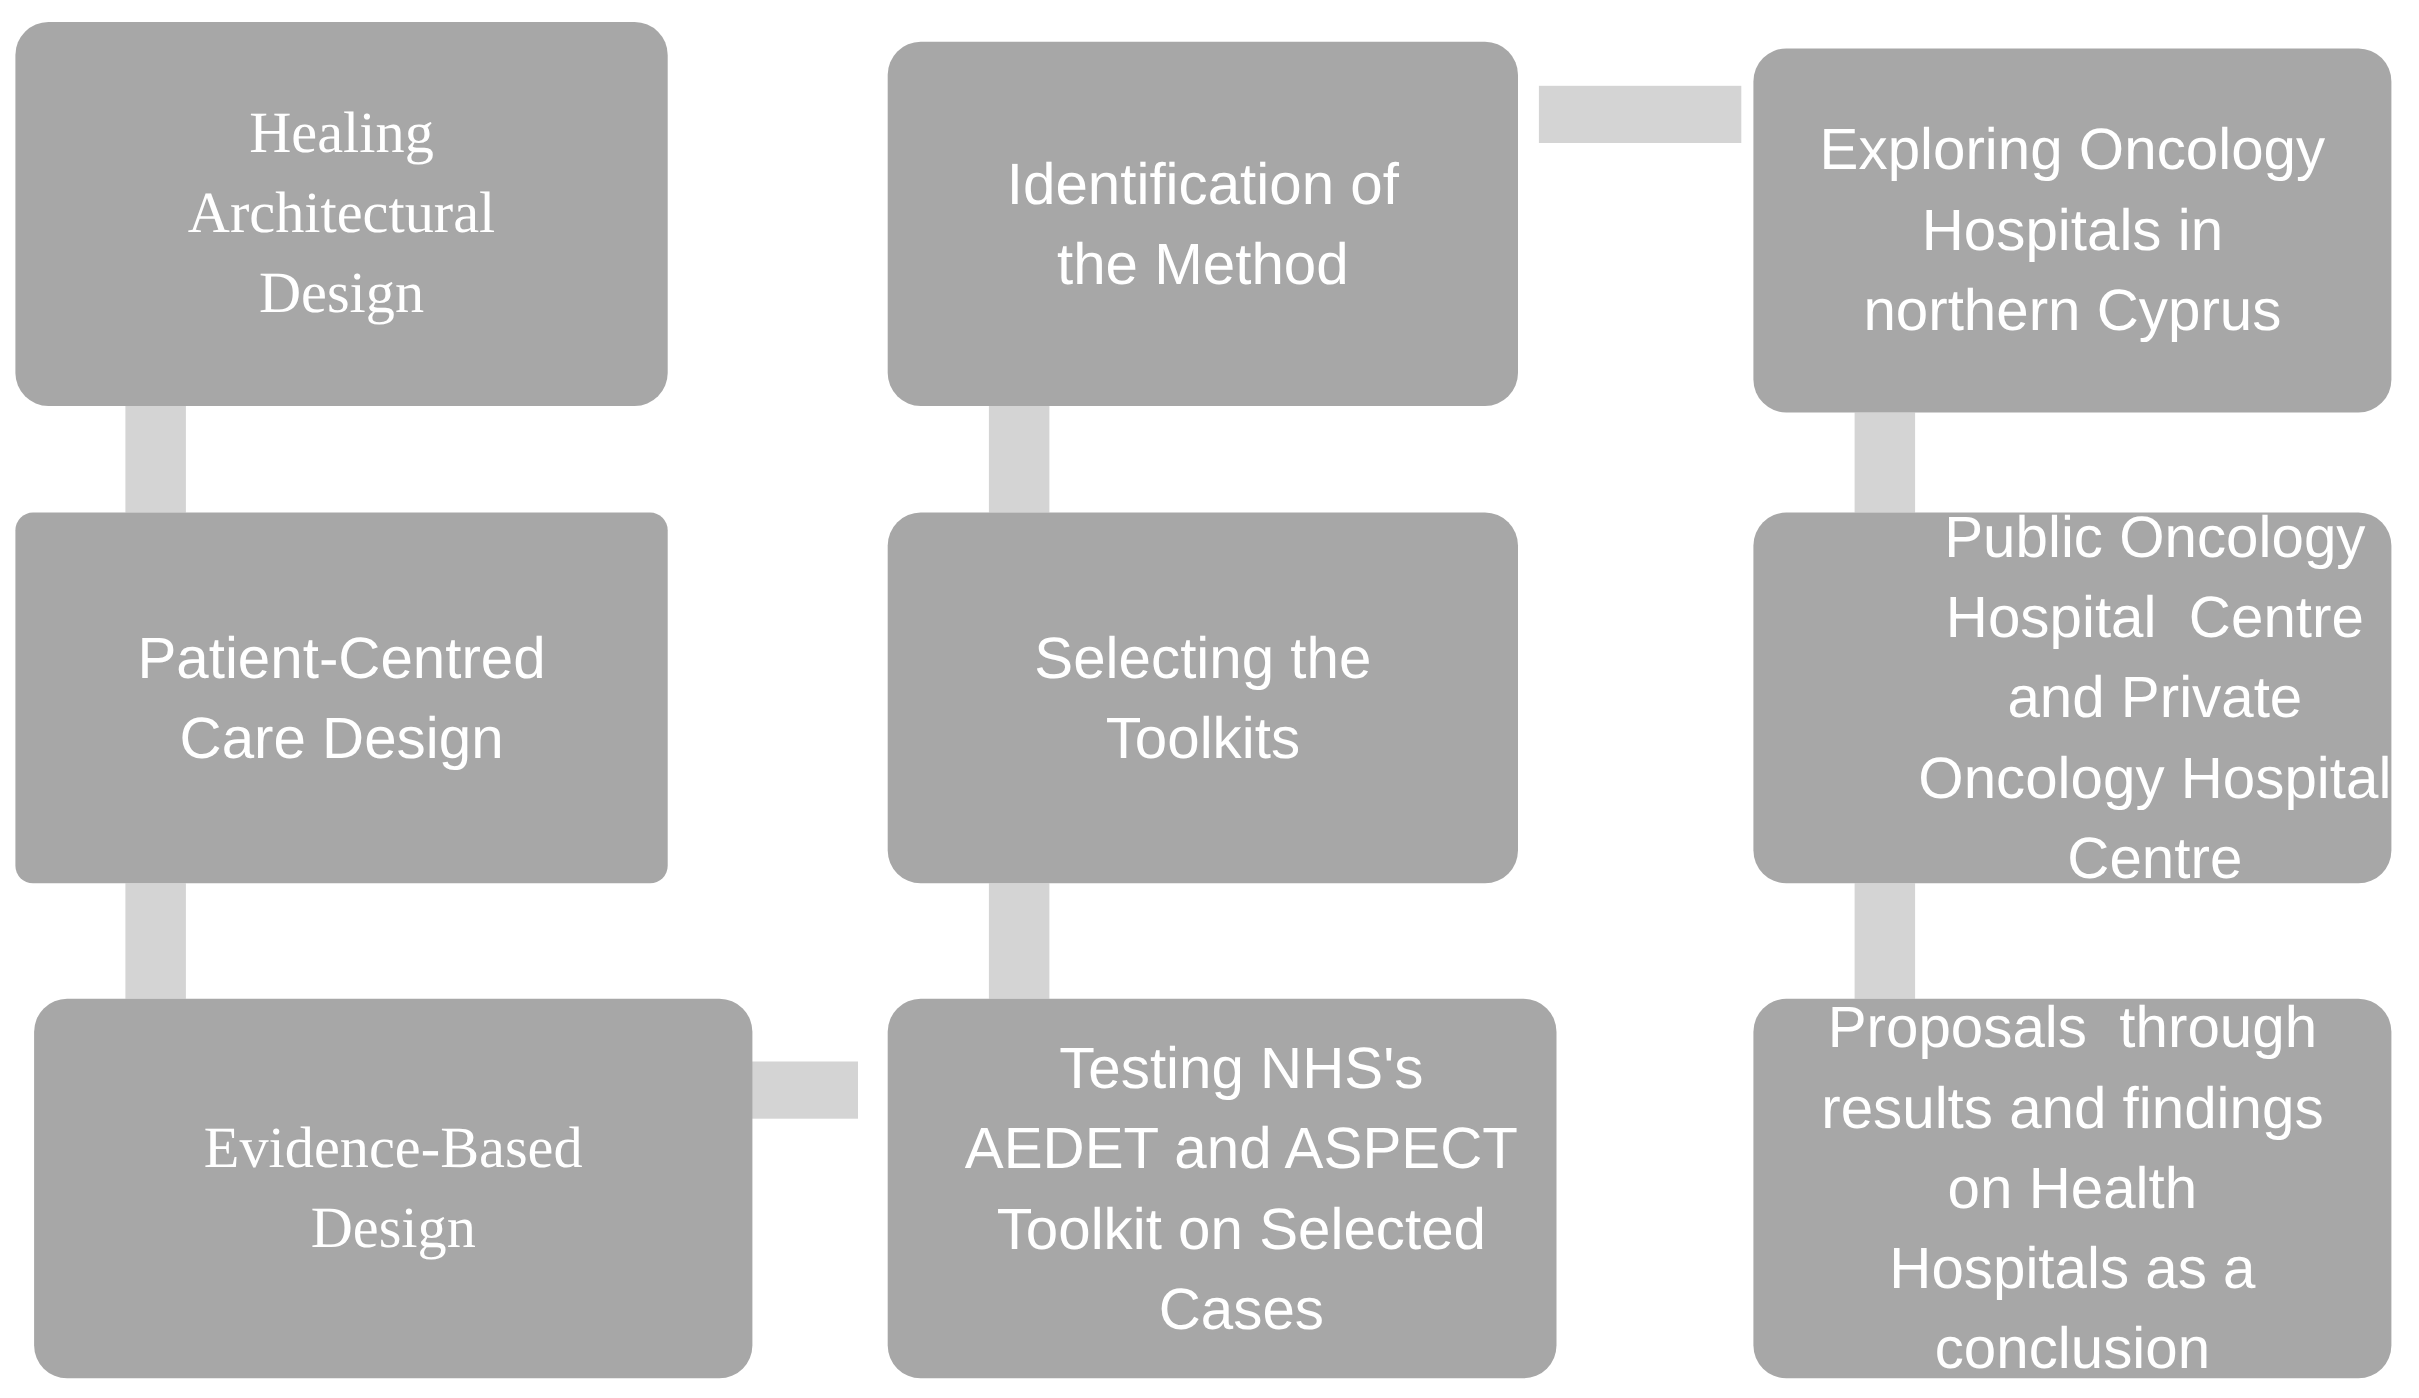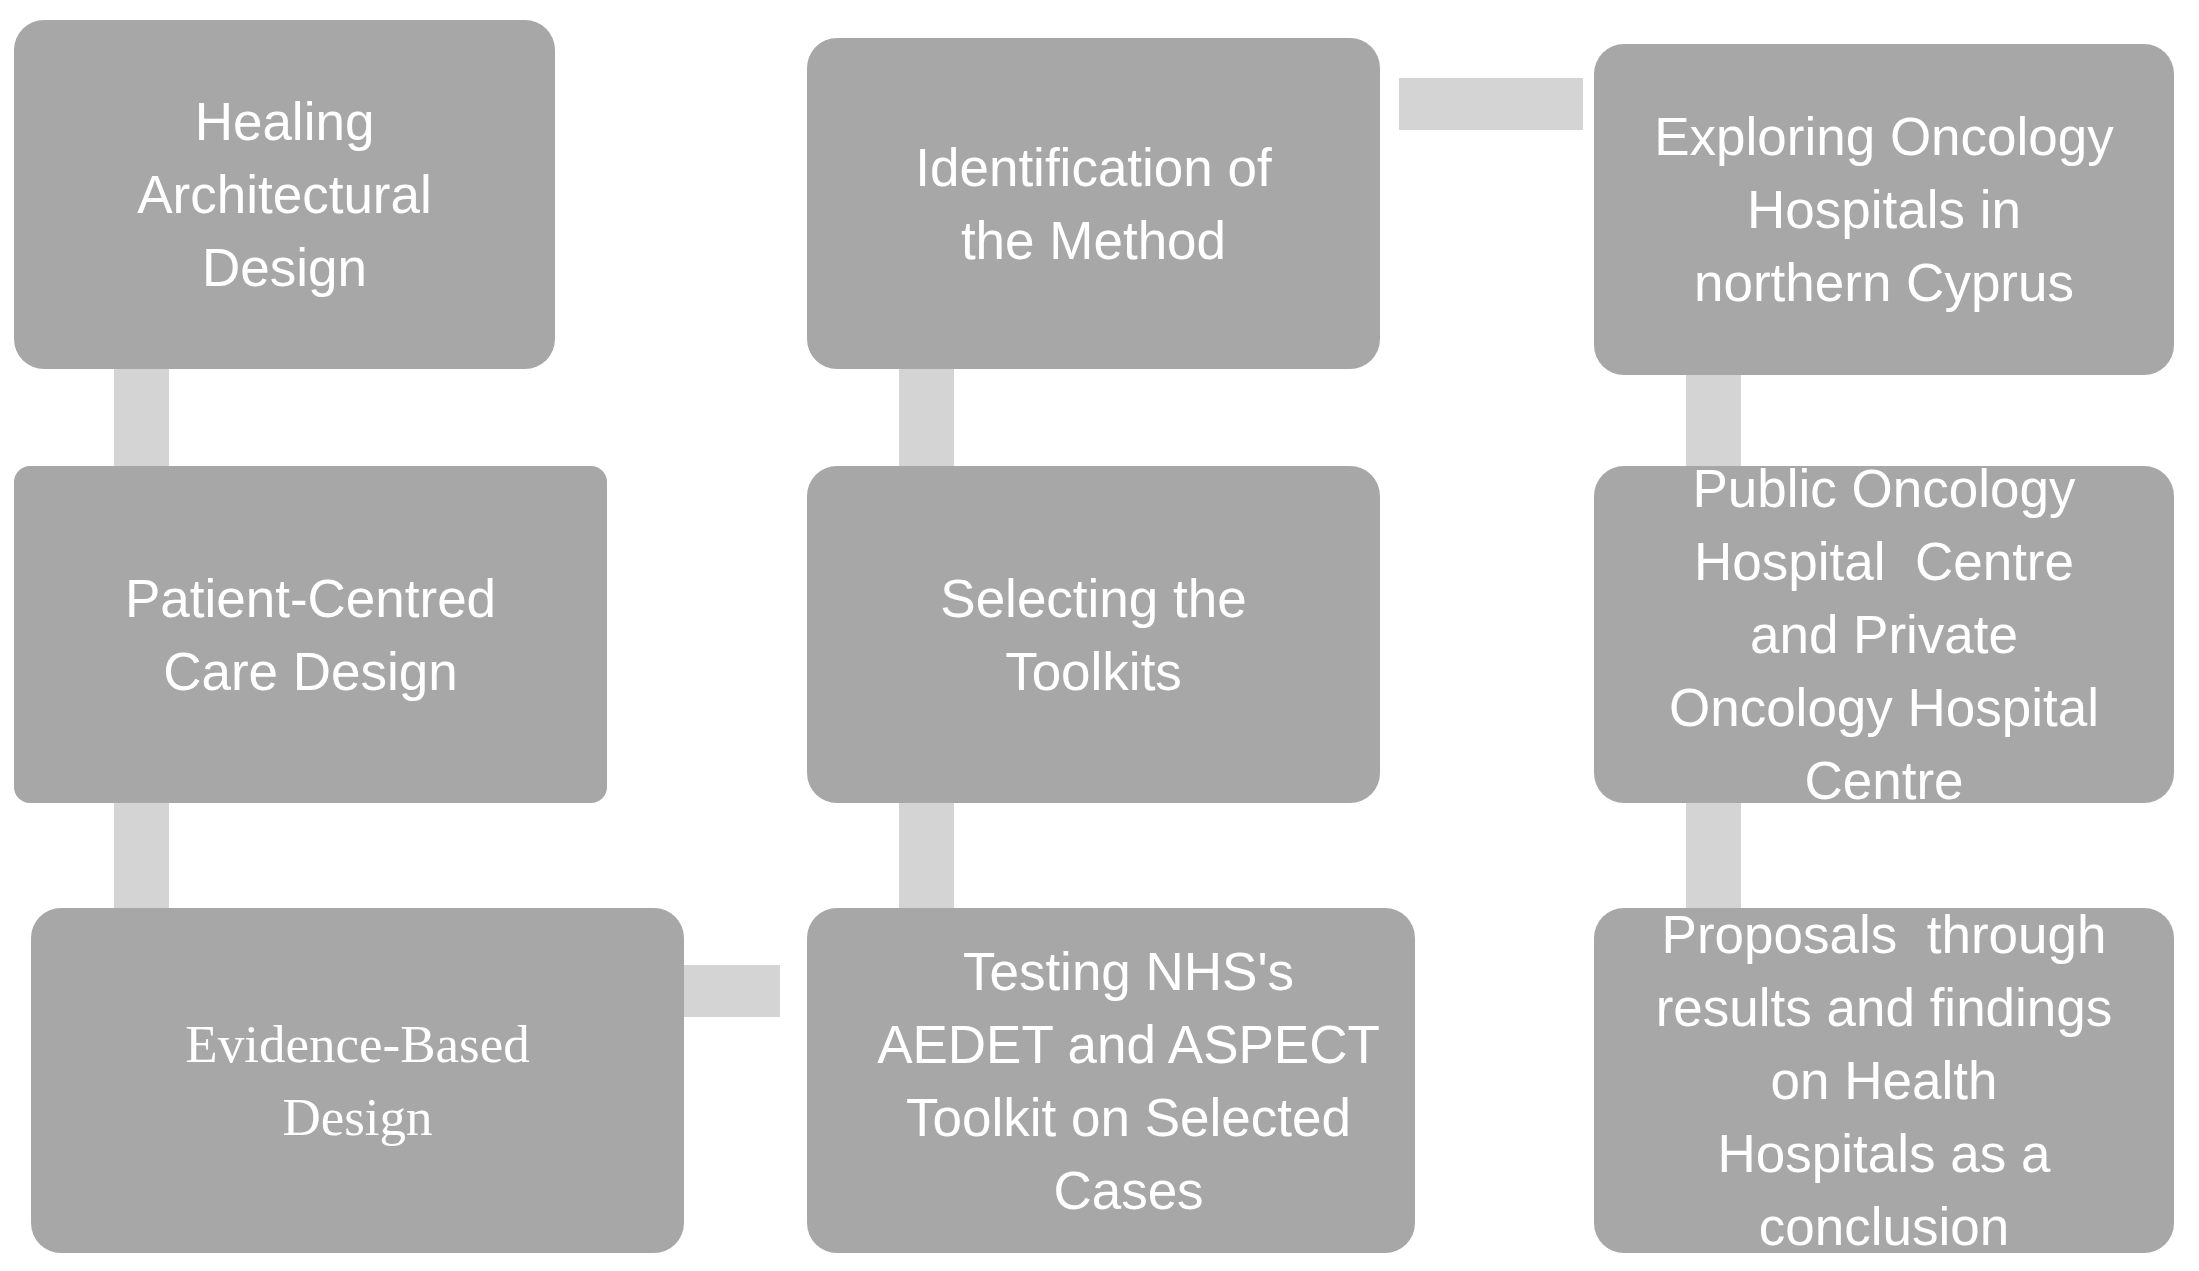--- a/index.html
+++ b/index.html
@@ -24,30 +24,30 @@
     text-align: center;
     color: var(--node-text, #ffffff);
     font-size: 53px;
     line-height: 73px;
   }
   .connector {
     position: absolute;
     background: var(--connector-fill, #d4d4d4);
   }
   
-  #b1 { left: 14px;   top: 20px;  width: 541px; height: 349px; }
+  #b1 { left: 14px;   top: 20px;  width: 593px; height: 349px; font-family: Liberation Serif, serif; }
   #b2 { left: 14px;   top: 466px; width: 593px; height: 337px; border-radius: 16px; }
   #b3 { left: 31px;   top: 908px; width: 653px; height: 345px; font-family: Liberation Serif, serif; }
   
   #b4 { left: 807px;  top: 38px;  width: 573px; height: 331px; }
   #b5 { left: 807px;  top: 466px; width: 573px; height: 337px; }
   #b6 { left: 807px;  top: 908px; width: 573px; height: 345px; padding-left: 35px; }
   
   #b7 { left: 1594px; top: 44px;  width: 580px; height: 331px; }
-  #b8 { left: 1594px; top: 466px; width: 580px; height: 337px; }
+  #b8 { left: 1594px; top: 466px; width: 580px; height: 337px; justify-content: flex-end; }
   #b9 { left: 1594px; top: 908px; width: 580px; height: 345px; }
   
   #v1 { left: 114px;  top: 369px; width: 55px; height: 97px; }
   #v2 { left: 114px;  top: 803px; width: 55px; height: 105px; }
   #v3 { left: 899px;  top: 369px; width: 55px; height: 97px; }
   #v4 { left: 899px;  top: 803px; width: 55px; height: 105px; }
   #v5 { left: 1686px; top: 375px; width: 55px; height: 91px; }
   #v6 { left: 1686px; top: 803px; width: 55px; height: 105px; }
   
   #h1 { left: 1399px; top: 78px;  width: 184px; height: 52px; }

